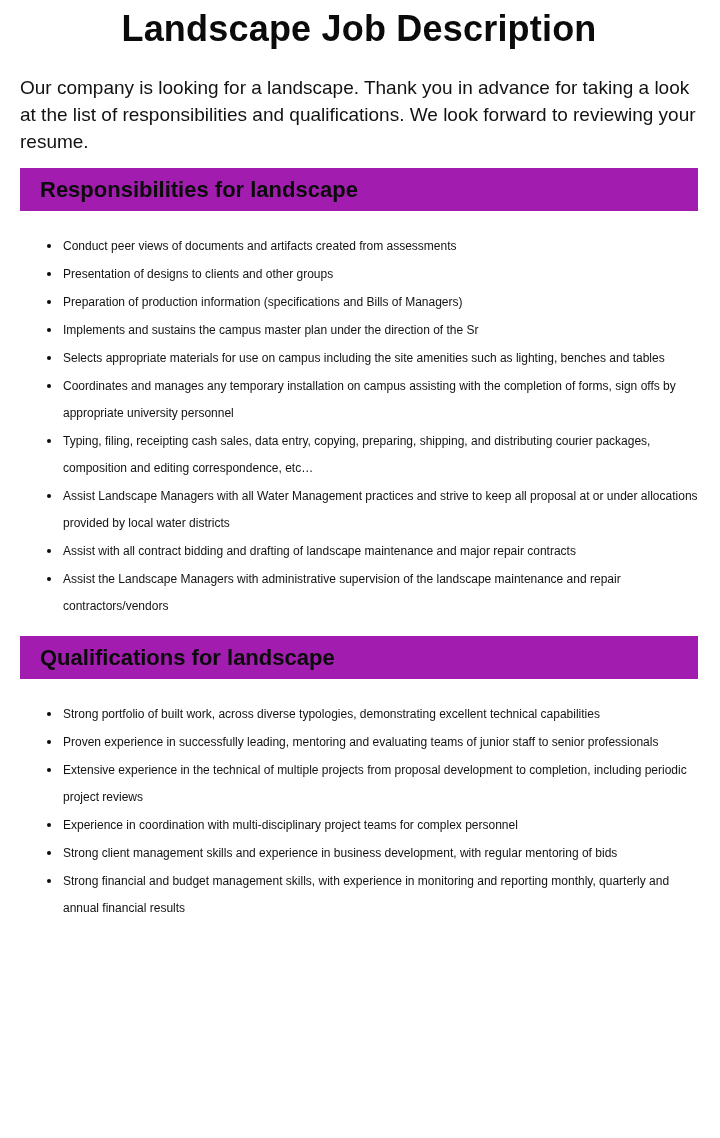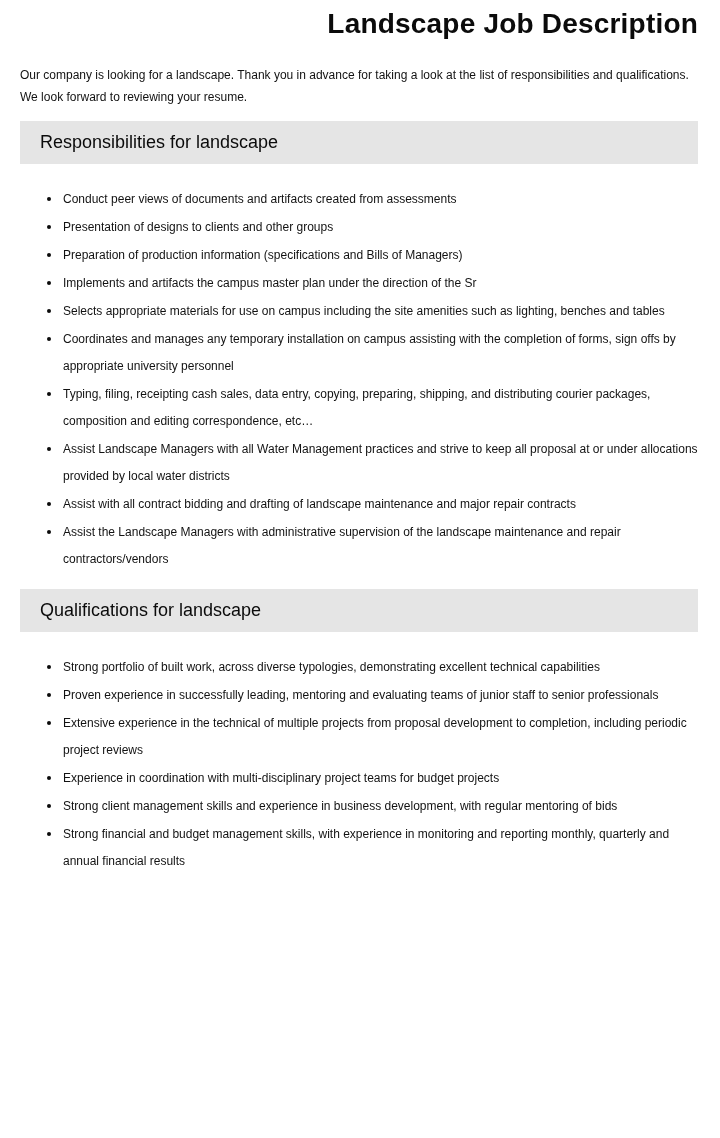--- a/index.html
+++ b/index.html
@@ -10,36 +10,36 @@
   body {
     font-family: "Liberation Sans", sans-serif;
     color: #121212;
   }
   .page {
     width: 720px;
     min-height: 1138px;
     padding: 6px 22px 20px 20px;
   }
   .doc-title {
-    text-align: right;
-    font-size: 28px;
+    text-align: center;
+    font-size: 36px;
     font-weight: 700;
     letter-spacing: 0.2px;
     margin: 2px 0 24px 0;
     color: #0b0b0b;
   }
   .intro {
-    font-size: 12px;
-    line-height: 22px;
+    font-size: 19px;
+    line-height: 27px;
     margin: 0 0 13px 0;
   }
   .section-header {
-    background: #e5e5e5;
-    font-size: 18px;
-    font-weight: 400;
+    background: #a21caf;
+    font-size: 22px;
+    font-weight: 700;
     line-height: 21px;
     padding: 11px 20px;
     color: #0b0b0b;
   }
   ul.bullet-list {
     margin: 21px 0 16px 0;
     padding-left: 42px;
     font-size: 12px;
     line-height: 27px;
     list-style: disc outside;
@@ -63,35 +63,35 @@
   <h1 class="doc-title">Landscape Job Description</h1>
 
   <p class="intro">Our company is looking for a landscape. Thank you in advance for taking a look at the list of responsibilities and qualifications. We look forward to reviewing your resume.</p>
 
   <div class="section">
     <div class="section-header">Responsibilities for landscape</div>
     <ul class="bullet-list">
       <li>Conduct peer views of documents and artifacts created from assessments</li>
       <li>Presentation of designs to clients and other groups</li>
       <li>Preparation of production information (specifications and Bills of Managers)</li>
-      <li>Implements and artifacts the campus master plan under the direction of the Sr</li>
+      <li>Implements and sustains the campus master plan under the direction of the Sr</li>
       <li>Selects appropriate materials for use on campus including the site amenities such as lighting, benches and tables</li>
       <li>Coordinates and manages any temporary installation on campus assisting with the completion of forms, sign offs by appropriate university personnel</li>
       <li>Typing, filing, receipting cash sales, data entry, copying, preparing, shipping, and distributing courier packages, composition and editing correspondence, etc…</li>
       <li>Assist Landscape Managers with all Water Management practices and strive to keep all proposal at or under allocations provided by local water districts</li>
       <li>Assist with all contract bidding and drafting of landscape maintenance and major repair contracts</li>
       <li>Assist the Landscape Managers with administrative supervision of the landscape maintenance and repair contractors/vendors</li>
     </ul>
   </div>
 
   <div class="section">
     <div class="section-header">Qualifications for landscape</div>
     <ul class="bullet-list">
       <li>Strong portfolio of built work, across diverse typologies, demonstrating excellent technical capabilities</li>
       <li>Proven experience in successfully leading, mentoring and evaluating teams of junior staff to senior professionals</li>
       <li>Extensive experience in the technical of multiple projects from proposal development to completion, including periodic project reviews</li>
-      <li>Experience in coordination with multi-disciplinary project teams for budget projects</li>
+      <li>Experience in coordination with multi-disciplinary project teams for complex personnel</li>
       <li>Strong client management skills and experience in business development, with regular mentoring of bids</li>
       <li>Strong financial and budget management skills, with experience in monitoring and reporting monthly, quarterly and annual financial results</li>
     </ul>
   </div>
 
 </div>
 
 </body></html>

